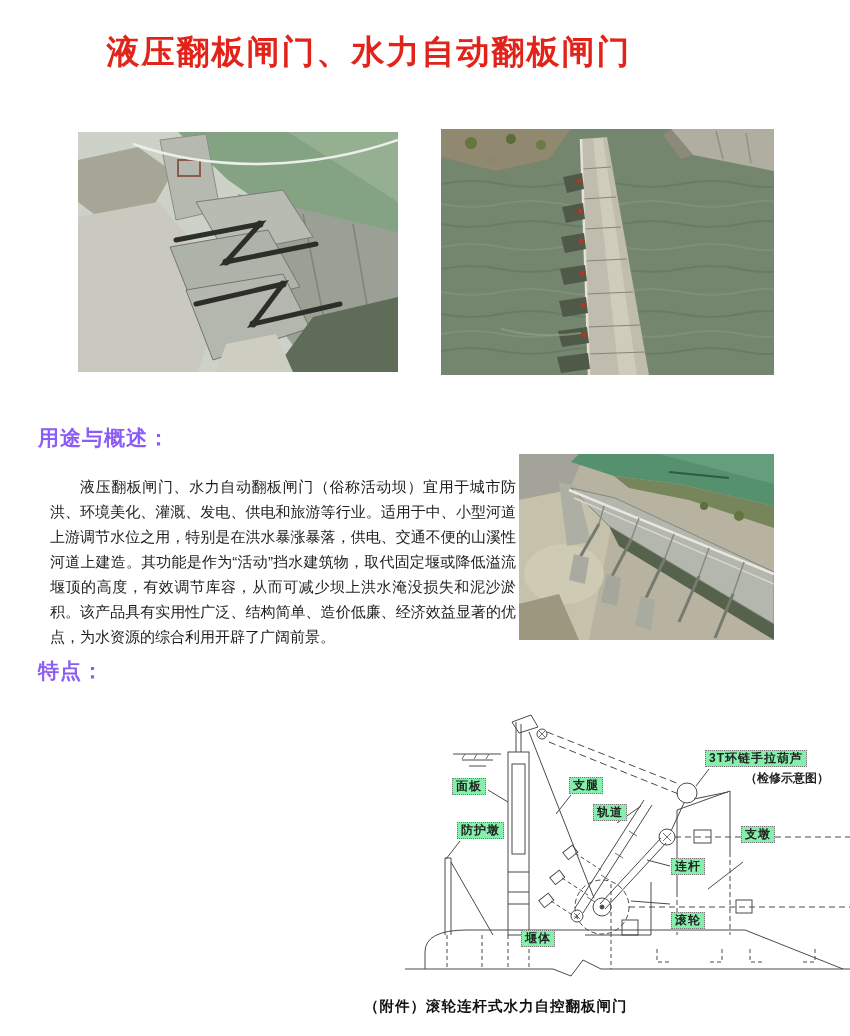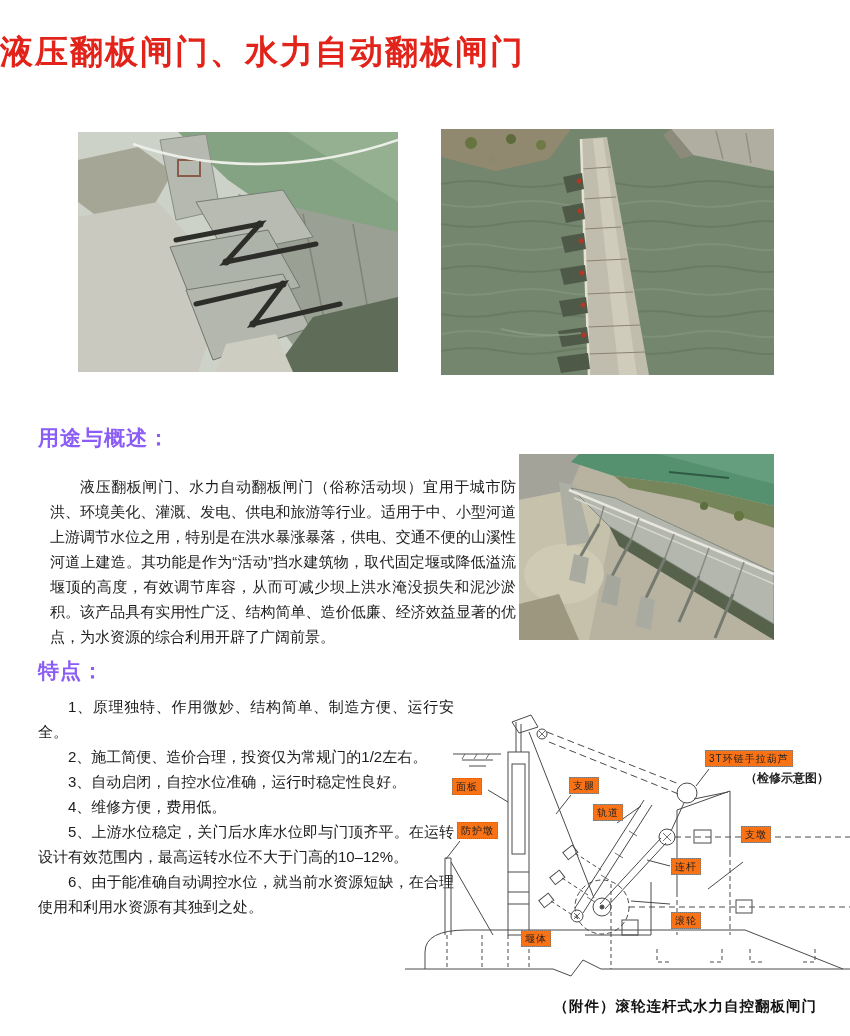--- a/index.html
+++ b/index.html
@@ -1,37 +1,37 @@
 <!DOCTYPE html>
 <html><head>
 <meta charset="utf-8">
 <style>
   html,body{margin:0;padding:0;background:#ffffff;}
   .page{position:relative;width:850px;height:1036px;background:#fff;overflow:hidden;
         font-family:"Liberation Sans","DejaVu Sans",sans-serif;color:#1c1c1c;}
-  .title{position:absolute;left:0;top:30px;width:738px;text-align:left;
+  .title{position:absolute;left:0;top:30px;width:738px;text-align:center;
          font-size:33px;font-weight:bold;color:#e2231a;letter-spacing:2px;}
   .photo{position:absolute;overflow:hidden;background:#cfd3ca;}
   .photo svg{display:block;width:100%;height:100%;}
   .p1{left:78px;top:132px;width:320px;height:240px;}
   .p2{left:441px;top:129px;width:333px;height:246px;}
   .p3{left:519px;top:454px;width:255px;height:186px;}
   .heading{position:absolute;left:38px;font-size:21px;font-weight:bold;color:#8b5cf6;letter-spacing:1px;}
   .h-overview{top:424px;}
   .h-features{top:657px;}
   .bodytext{position:absolute;margin:12px;font-size:15px;line-height:25px;text-align:justify;color:#1c1c1c;}
   .overview-body{left:38px;top:462px;width:466px;text-indent:2em;}
   .features{position:absolute;left:38px;top:694px;width:416px;}
   .features p{margin:0;font-size:15px;line-height:25px;text-align:justify;text-indent:2em;color:#1c1c1c;}
   .diagram{position:absolute;left:405px;top:692px;width:445px;height:300px;}
   .diagram svg{position:absolute;left:0;top:0;}
-  .dlabel{position:absolute;border:1px dotted #777;background:#f97316;padding:0 3px;
-          font-size:10px;font-weight:normal;line-height:15px;color:#222;letter-spacing:1px;white-space:nowrap;}
+  .dlabel{position:absolute;border:1px dotted #777;background:#86efac;padding:0 3px;
+          font-size:12px;font-weight:bold;line-height:15px;color:#222;letter-spacing:1px;white-space:nowrap;}
   .dnote{position:absolute;font-size:12px;font-weight:bold;color:#222;white-space:nowrap;margin-left:46px;}
-  .caption{position:absolute;left:372px;top:997px;width:445px;text-align:right;
+  .caption{position:absolute;left:364px;top:997px;width:445px;text-align:left;
            font-size:14.5px;font-weight:bold;color:#111;letter-spacing:1px;}
 </style>
 </head>
 <body>
 
 <div class="page">
 
   <div class="title">液压翻板闸门、水力自动翻板闸门</div>
 
   <div class="photo p1">
@@ -153,28 +153,20 @@
           <path d="M214,140 L196,184"></path>
       </g>
       <polygon points="55,100 70,104 66,130 50,126" fill="#a9aba1"></polygon>
       <polygon points="88,120 102,124 98,152 82,148" fill="#a5a79d"></polygon>
       <polygon points="122,142 136,146 132,176 116,172" fill="#a9aba1"></polygon>
     </svg>
   </div>
 
   <div class="heading h-features">特点：</div>
 
-  <div class="features">
-    <p>1、原理独特、作用微妙、结构简单、制造方便、运行安全。</p>
-    <p>2、施工简便、造价合理，投资仅为常规门的1/2左右。</p>
-    <p>3、自动启闭，自控水位准确，运行时稳定性良好。</p>
-    <p>4、维修方便，费用低。</p>
-    <p>5、上游水位稳定，关门后水库水位即与门顶齐平。在运转设计有效范围内，最高运转水位不大于门高的10–12%。</p>
-    <p>6、由于能准确自动调控水位，就当前水资源短缺，在合理使用和利用水资源有其独到之处。</p>
-  </div>
 
   <div class="diagram">
     <svg width="445" height="300" viewBox="0 0 445 300">
       <g stroke="#4a4a4a" fill="none" stroke-width="1">
 
         <g>
           <path d="M48,62 H96 M57,68 H88 M64,74 H81"></path>
           <path d="M60,62 l-3,5 M72,62 l-3,5 M84,62 l-3,5" stroke-width="0.8"></path>
         </g>
 

